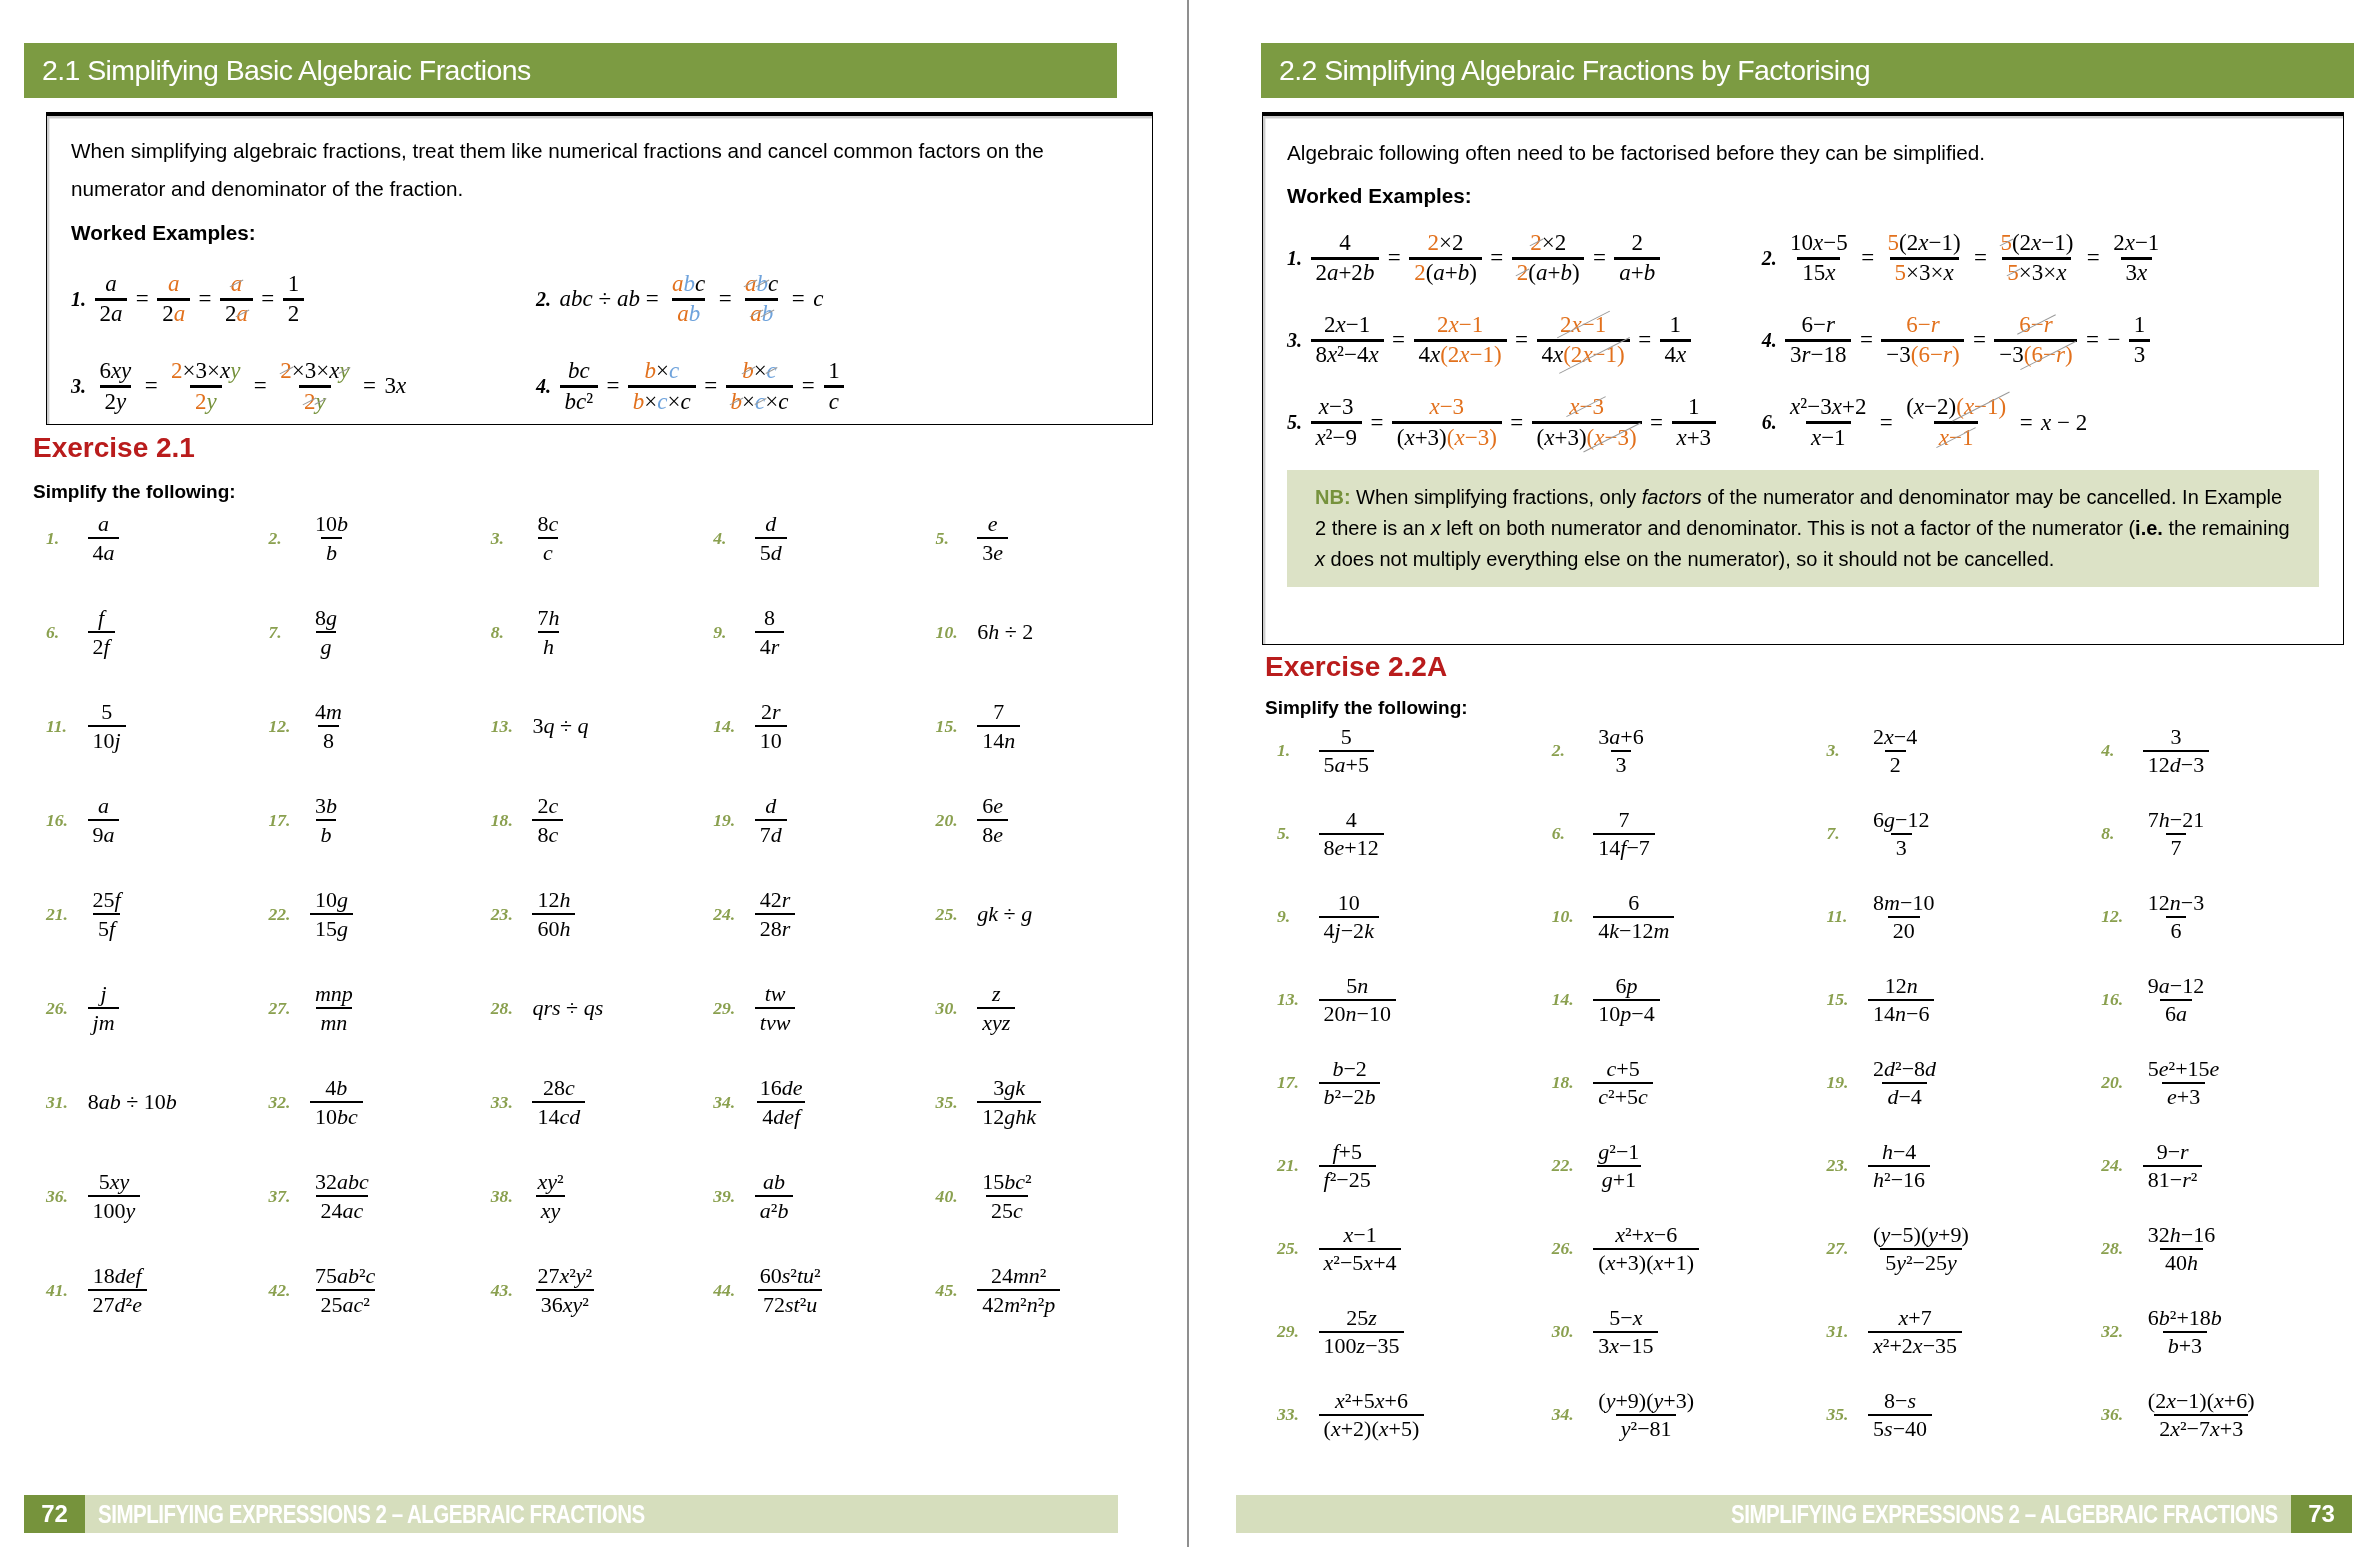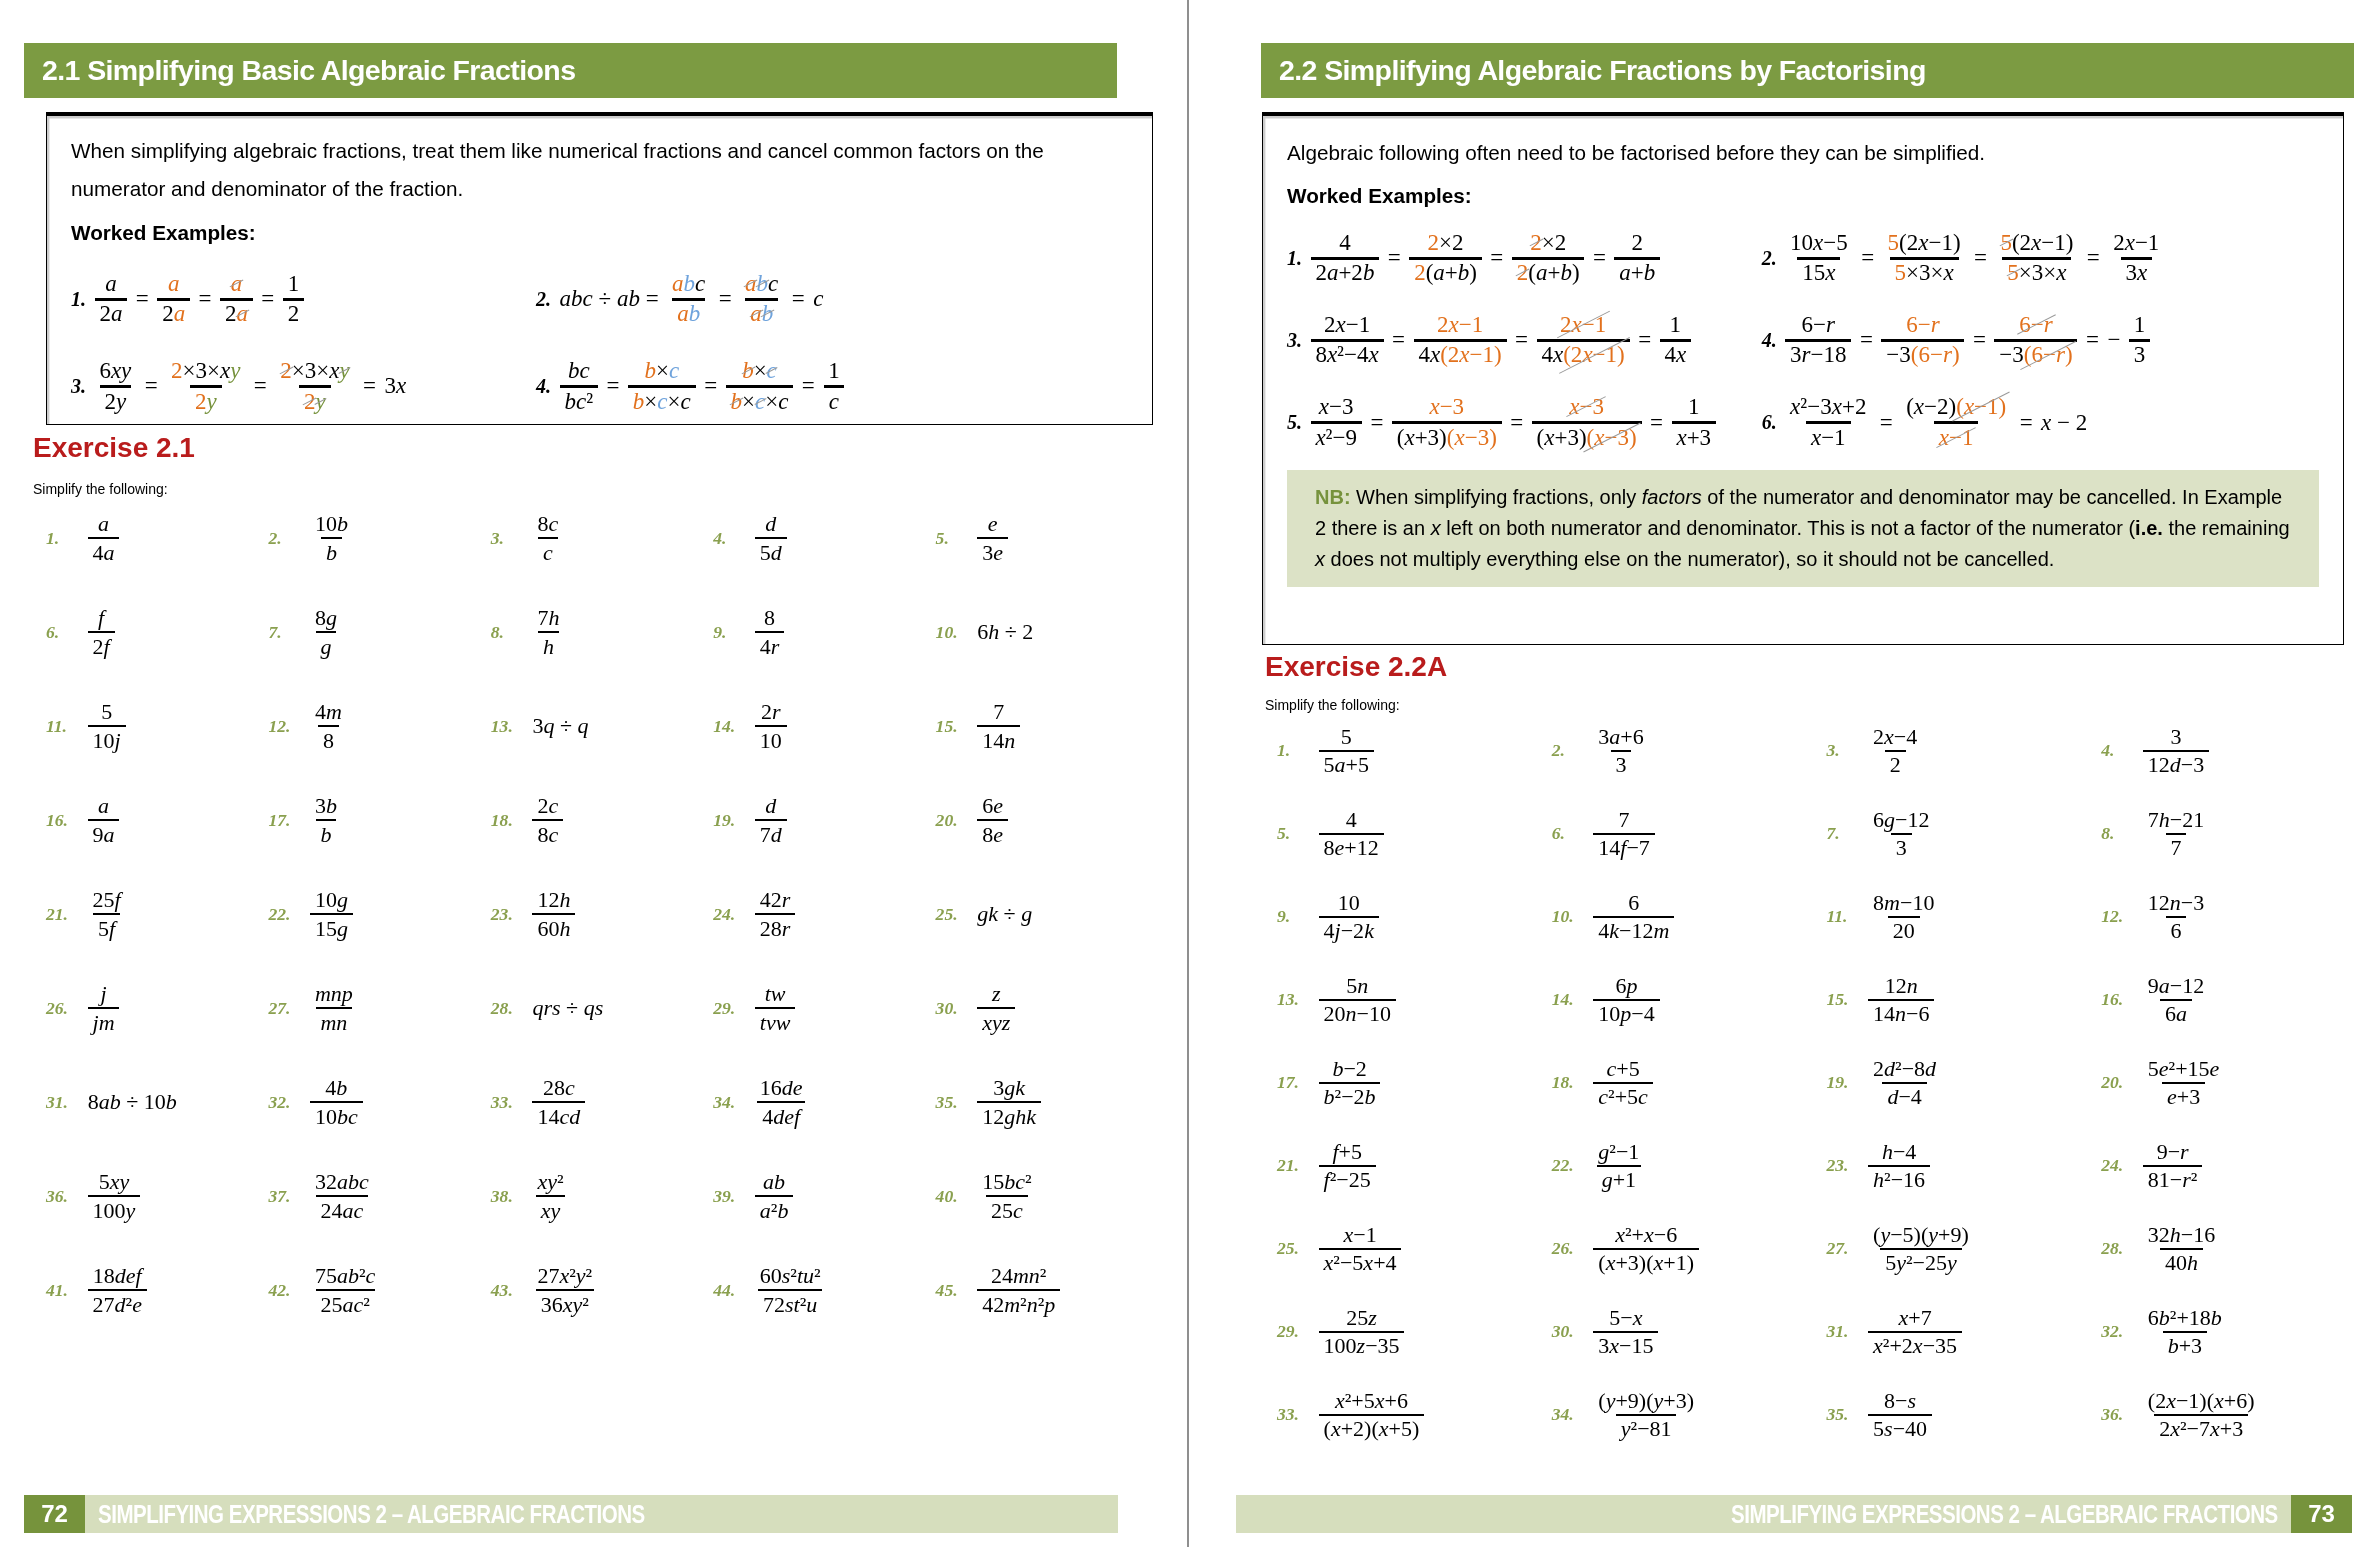--- a/index.html
+++ b/index.html
@@ -7,21 +7,21 @@
     width:2377px;height:1548px;position:relative;background:#ffffff;
     font-family:"Liberation Sans", sans-serif;color:#000;
   }
   .page{position:absolute;top:0;width:1189px;height:1548px;}
   #pageL{left:0;} #pageR{left:1189px;}
   .divider{position:absolute;left:1187px;top:0;width:1.8px;height:1548px;background:#8f8f8f;}
 
   .hbar{
     position:absolute;height:55px;background:#7C9B42;color:#fff;
     display:flex;align-items:center;padding-left:18px;box-sizing:border-box;
-    font-size:28.5px;font-weight:bold;letter-spacing:-0.6px;
+    font-size:28.5px;font-weight:normal;letter-spacing:-0.6px;
   }
   #pageL .hbar{left:24px;top:43px;width:1093px;}
   #pageR .hbar{left:72px;top:43px;width:1093px;}
 
   .wbox{
     position:absolute;background:#fff;border:1.8px solid #000;border-top-width:4.3px;
     box-shadow:inset 2.4px 2.4px 0 #cdcdcd;box-sizing:border-box;padding:16px 24px 6px 24px;
   }
   #pageL .wbox{left:46px;top:112px;width:1107px;height:313px;}
   #pageR .wbox{left:73px;top:112px;width:1082px;height:533px;padding-top:18px;}
@@ -54,21 +54,21 @@
   }
 
   .nb{
     background:#DCE2C6;margin-top:18px;padding:12px 28px;font-size:20px;line-height:1.55;
   }
   .nb .nbl{color:#76923C;font-weight:bold;}
 
   .exhead{position:absolute;color:#b91c1c;font-weight:bold;font-size:28px;}
   #pageL .exhead{left:33px;top:432px;}
   #pageR .exhead{left:76px;top:651px;}
-  .instr{position:absolute;font-size:14px;}
+  .instr{position:absolute;font-size:19px;font-weight:bold;}
   #pageL .instr{left:33px;top:481px;}
   #pageR .instr{left:76px;top:697px;}
 
   .exgrid{position:absolute;display:grid;align-items:center;}
   #pageL .exgrid{left:46px;top:491px;width:1112px;grid-template-columns:repeat(5,1fr);grid-auto-rows:94px;}
   #pageR .exgrid{left:88px;top:709px;width:1099px;grid-template-columns:repeat(4,1fr);grid-auto-rows:83px;}
 
   .ex-item{display:flex;align-items:center;gap:9.7px;font-size:22px;
            font-family:"Liberation Serif","DejaVu Serif",serif;}
   .ex-item .no{color:#8AA04F;font-weight:bold;font-style:italic;font-size:17.6px;

